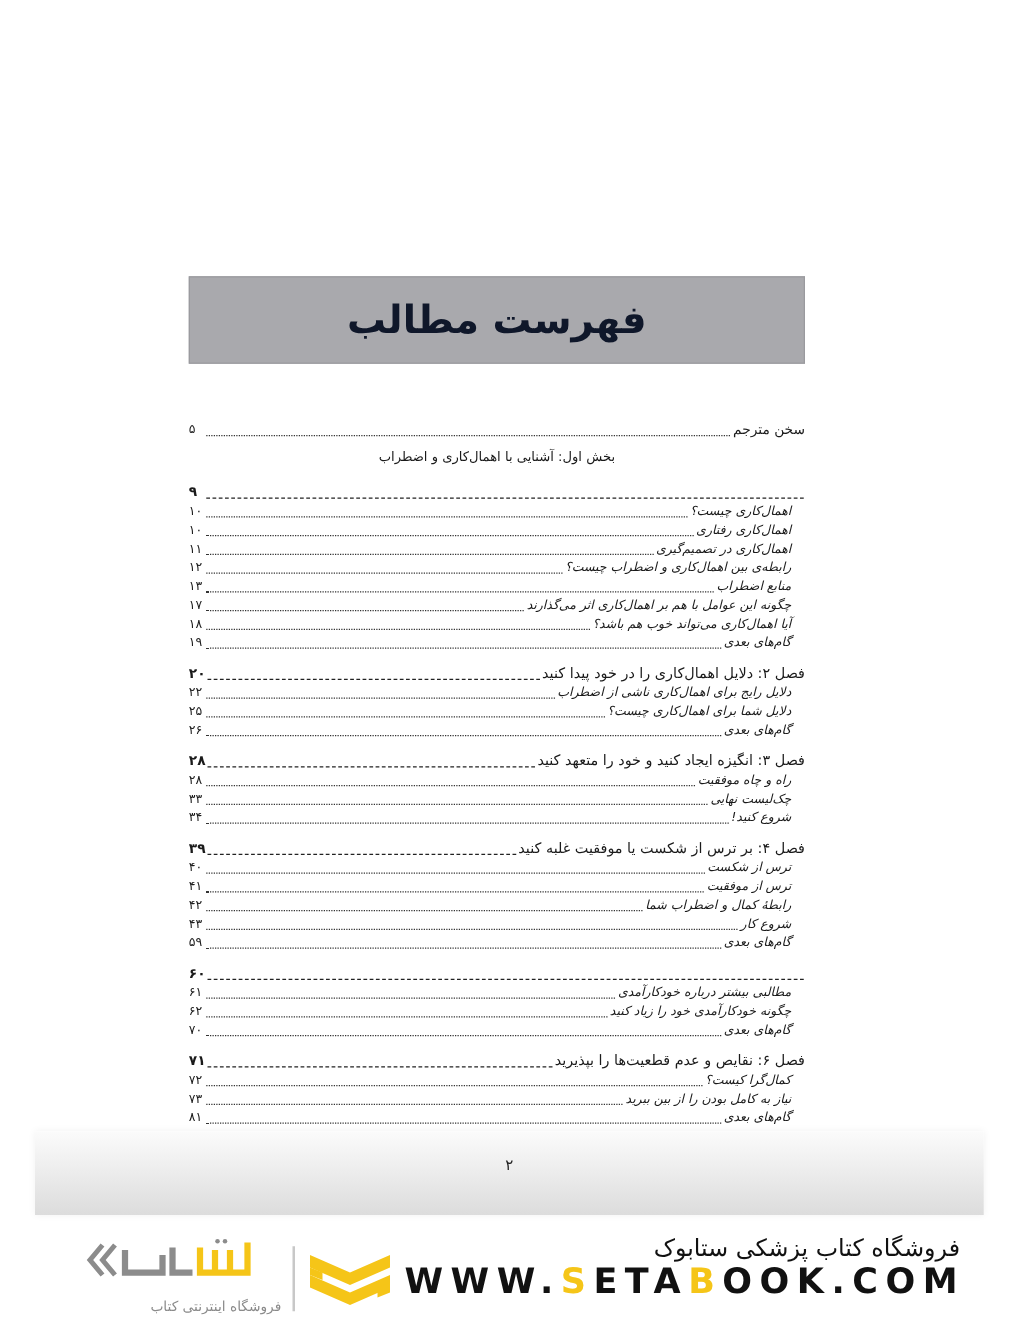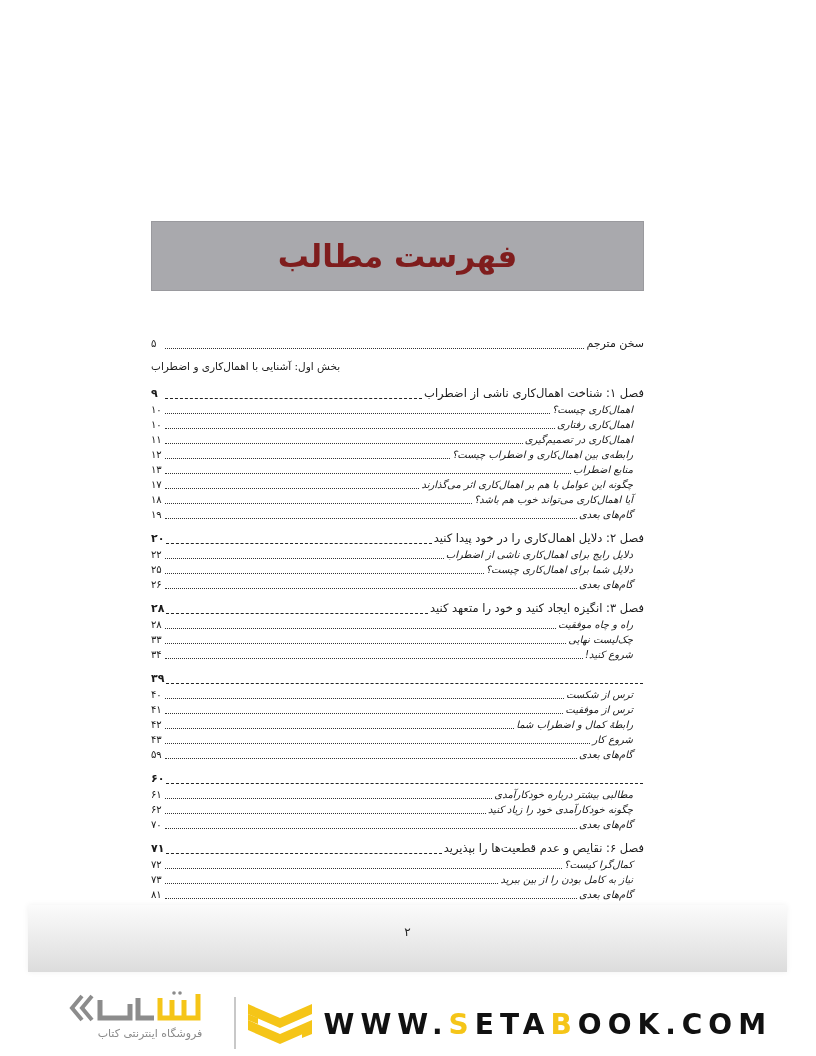--- a/index.html
+++ b/index.html
@@ -28,21 +28,21 @@
       border: 1px solid #9a9a9e;
       box-sizing: border-box;
       display: flex;
       align-items: center;
       justify-content: center;
     }
     .title-banner .title {
       font-family: "DejaVu Sans", sans-serif;
       font-weight: bold;
       font-size: 31px;
-      color: #7f1d1d;
+      color: #0f172a;
       direction: rtl;
       letter-spacing: 0;
     }
     .toc {
       position: absolute;
       left: 151px; top: 336px;
       width: 493px;
       direction: rtl;
     }
     .row {
@@ -77,21 +77,21 @@
       height: 17px;
       line-height: 17px;
     }
     .row.chapter .dots {
       border-bottom: 1px dashed #222;
     }
     .row.chapter .num { font-size: 11px; font-weight: bold; }
     .row.item .label { padding-right: 11px; font-style: italic; }
     .row.preface { font-size: 11px; height: 16px; line-height: 16px; }
     .section-heading {
-      text-align: left;
+      text-align: center;
       font-size: 10.5px;
       height: 18px;
       line-height: 18px;
       margin: 5px 0 10px 0;
     }
     .chapter-block { margin-bottom: 8px; }
 
     .page-num-band {
       position: absolute;
       left: 28px; top: 905px;
@@ -114,23 +114,22 @@
       width: 816px; height: 76px;
       background: #ffffff;
     }
     .logo-wordmark {
       position: absolute;
       left: 68px; top: 10px;
       width: 160px; height: 36px;
     }
     .logo-tagline {
       position: absolute;
-      left: 75px; top: 47px;
+      left: 75px; top: 59px;
       width: 150px;
-      text-align: center;
       font-size: 11px;
       color: #8a8a8a;
       direction: rtl;
     }
     .logo-divider {
       position: absolute;
       left: 234px; top: 17px;
       width: 2px; height: 52px;
       background: #c8c8c8;
     }
@@ -171,21 +170,20 @@
     <div class="row preface">
       <span class="label">سخن مترجم</span>
       <span class="dots"></span>
       <span class="num">۵</span>
     </div>
 
     <div class="section-heading">بخش اول: آشنایی با اهمال‌کاری و اضطراب</div>
 
     <div class="chapter-block">
       <div class="row chapter">
-        <span class="label">فصل ۱: شناخت اهمال‌کاری ناشی از اضطراب</span>
         <span class="dots"></span>
         <span class="num">۹</span>
       </div>
       <div class="row item">
           <span class="label">اهمال‌کاری چیست؟</span>
           <span class="dots"></span>
           <span class="num">۱۰</span>
         </div>
       <div class="row item">
           <span class="label">اهمال‌کاری رفتاری</span>
@@ -266,20 +264,21 @@
       <div class="row item">
           <span class="label">شروع کنید!</span>
           <span class="dots"></span>
           <span class="num">۳۴</span>
         </div>
     </div>
 
 
     <div class="chapter-block">
       <div class="row chapter">
+        <span class="label">فصل ۴: بر ترس از شکست یا موفقیت غلبه کنید</span>
         <span class="dots"></span>
         <span class="num">۳۹</span>
       </div>
       <div class="row item">
           <span class="label">ترس از شکست</span>
           <span class="dots"></span>
           <span class="num">۴۰</span>
         </div>
       <div class="row item">
           <span class="label">ترس از موفقیت</span>
@@ -370,16 +369,17 @@
     </svg>
     <div class="logo-tagline">فروشگاه اینترنتی کتاب</div>
     <div class="logo-divider"></div>
     <svg class="logo-chevron" viewBox="0 0 72 52">
       <polygon points="4,6 36,20 68,6 68,16 36,30 4,16" fill="#f5c518"></polygon>
       <polygon points="4,22 36,36 68,22 68,32 36,46 4,32" fill="#f5c518"></polygon>
       <polygon points="4,16 14,20 14,26 4,22" fill="#f5c518"></polygon>
       <polygon points="58,32 68,28 68,36 58,40" fill="#f5c518"></polygon>
     </svg>
 
+    <div class="store-name">فروشگاه کتاب پزشکی ستابوک</div>
     <div class="store-url"><span>WWW.</span><span class="hl">S</span><span>ETA</span><span class="hl">B</span><span>OOK.COM</span></div>
   </div>
 
 </div>
 
 </body></html>

